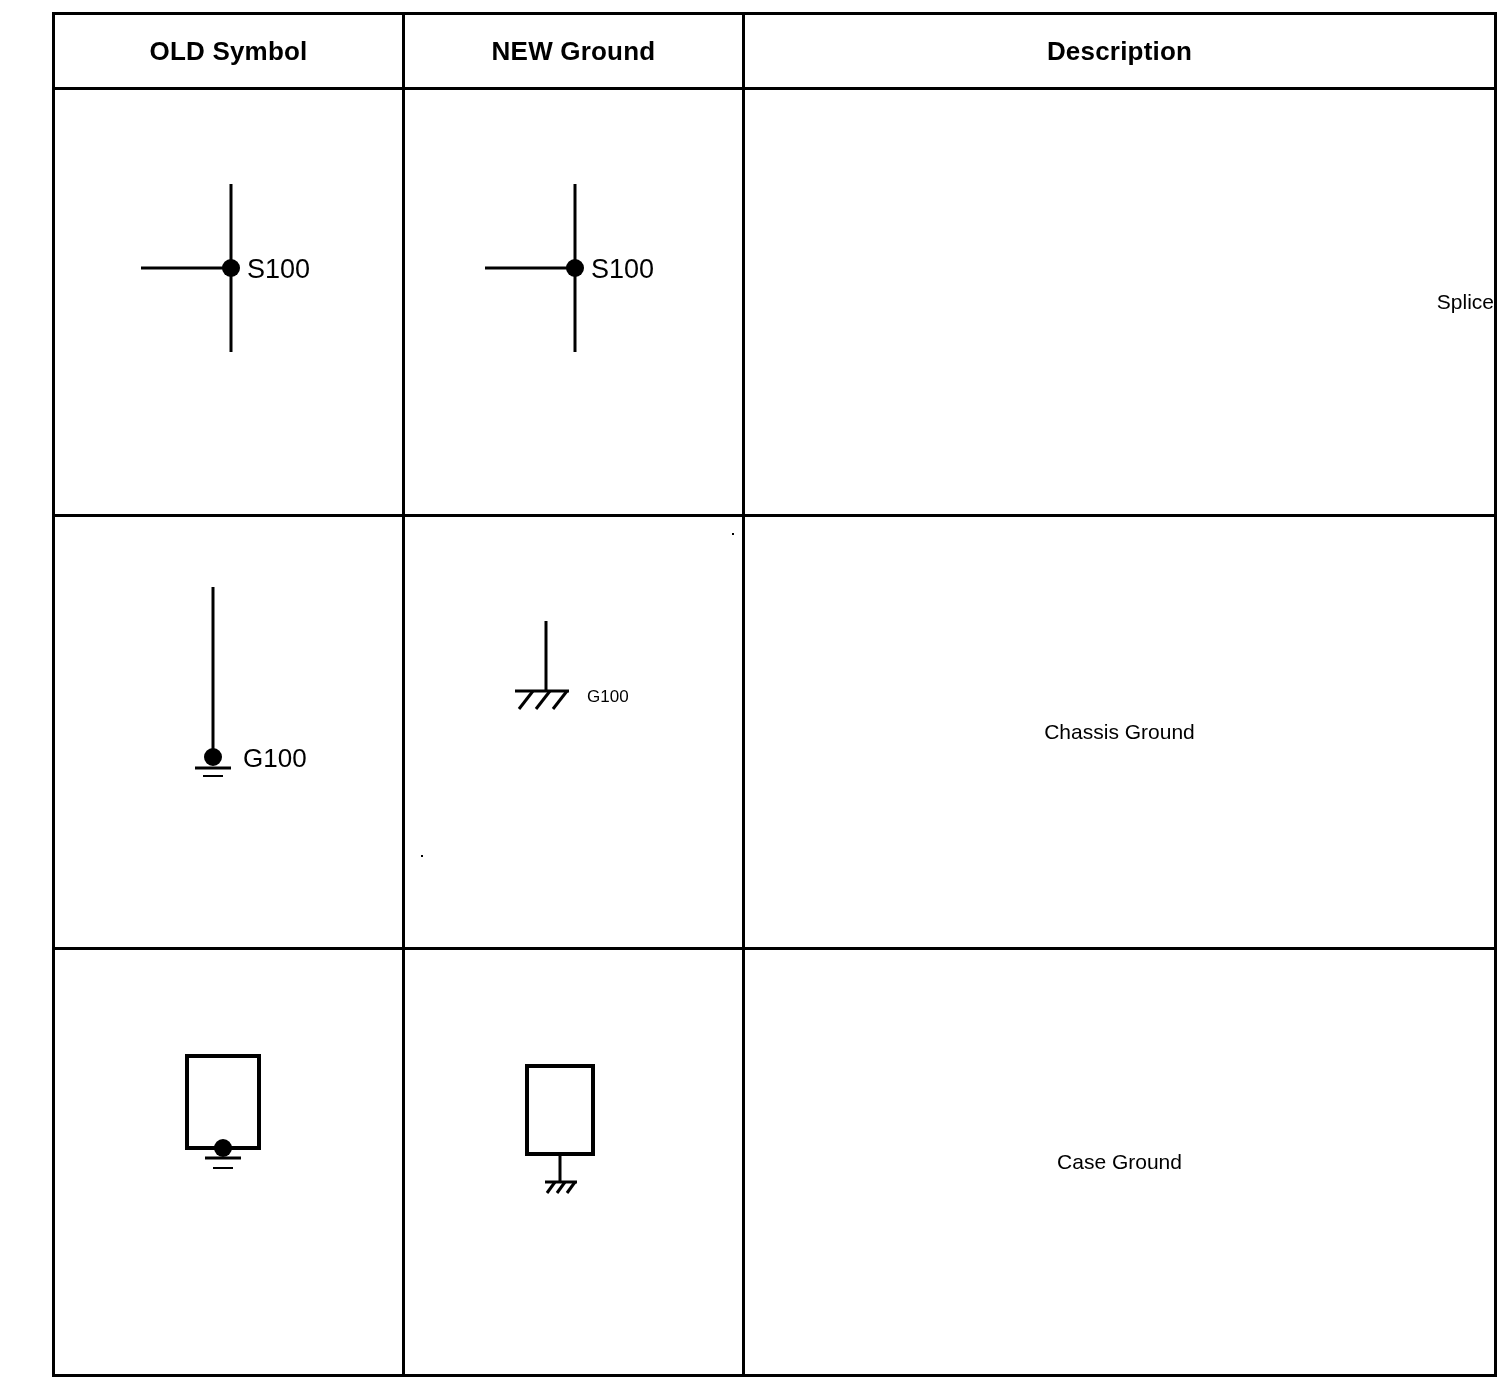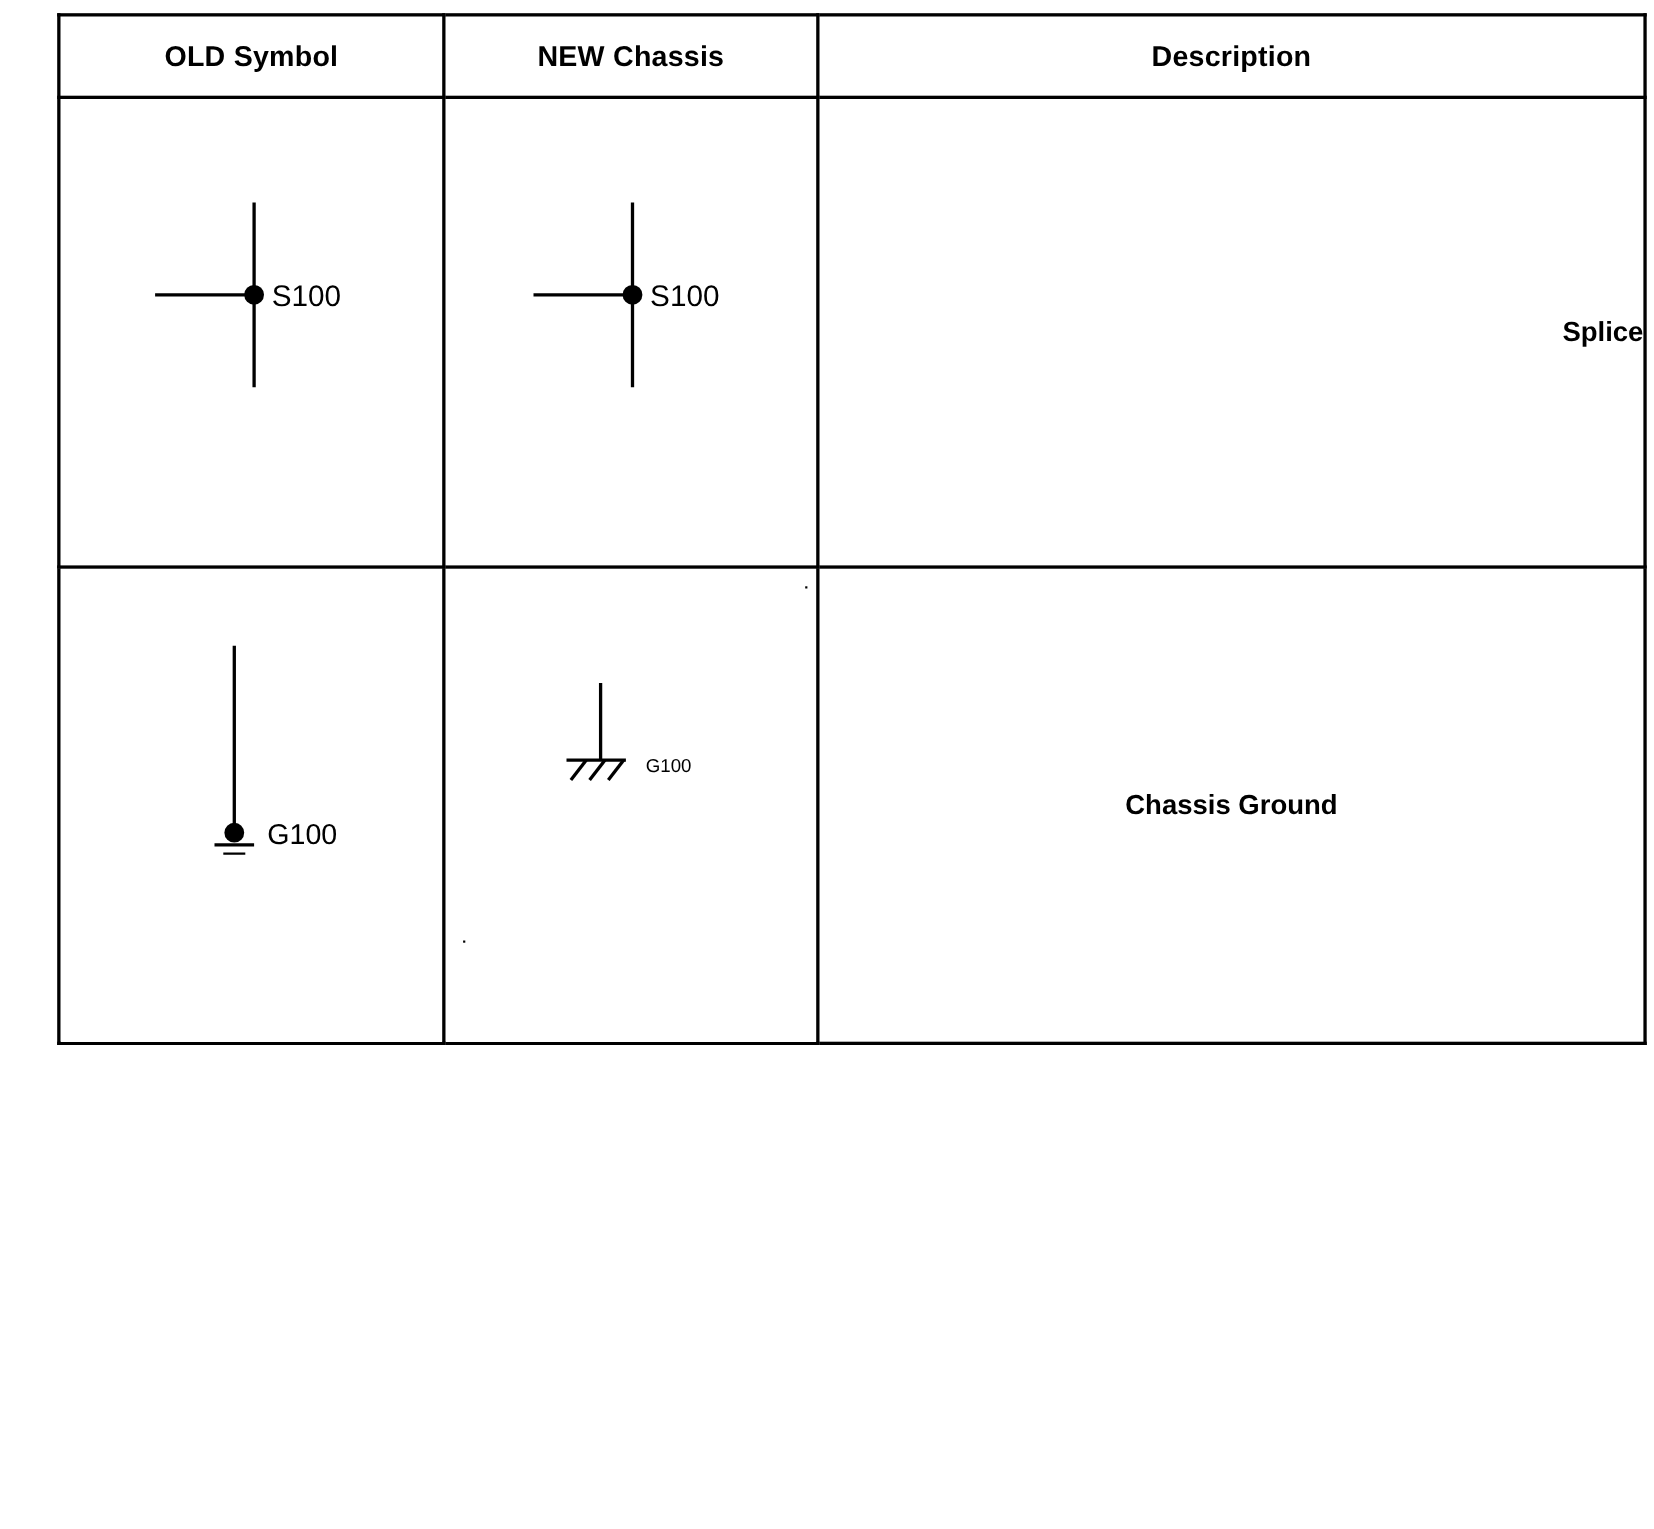--- a/index.html
+++ b/index.html
@@ -49,22 +49,22 @@
     height: 72px;
     font-size: 26px;
     font-weight: bold;
     letter-spacing: 0.2px;
   }
 
   td.sym-cell {
     position: relative;
   }
   td.desc-cell {
-    font-size: 25px;
-    font-weight: bold;
+    font-size: 21px;
+    font-weight: normal;
   }
 
   
   tr.row-splice  td { height: 424px; text-align: right; }
   tr.row-chassis td { height: 430px; }
   tr.row-case    td { height: 424px; }
 
   .sym-wrap {
     position: relative;
     width: 100%;
@@ -110,21 +110,21 @@
   <table class="symbol-table">
     <colgroup>
       <col class="col-old">
       <col class="col-new">
       <col class="col-desc">
     </colgroup>
 
     <thead>
       <tr>
         <th class="head-cell">OLD Symbol</th>
-        <th class="head-cell">NEW Chassis</th>
+        <th class="head-cell">NEW Ground</th>
         <th class="head-cell">Description</th>
       </tr>
     </thead>
 
     <tbody>
 
       <tr class="row-splice">
 
         <td class="sym-cell">
           <div class="sym-wrap">
@@ -174,20 +174,48 @@
               <line x1="47" y1="74" x2="33" y2="92" stroke="#000" stroke-width="3"></line>
               <line x1="64" y1="74" x2="50" y2="92" stroke="#000" stroke-width="3"></line>
               <text class="lbl-sm" x="84" y="85">G100</text>
             </svg>
           </div>
         </td>
 
         <td class="desc-cell">Chassis Ground</td>
       </tr>
 
+      <tr class="row-case">
+
+        <td class="sym-cell">
+          <div class="sym-wrap">
+            <svg class="sym-svg pos-old-case" width="180" height="180" viewBox="0 0 180 180">
+              <rect x="10" y="8" width="72" height="92" fill="none" stroke="#000" stroke-width="4"></rect>
+              <circle cx="46" cy="100" r="9" fill="#000"></circle>
+              <line x1="28" y1="110" x2="64" y2="110" stroke="#000" stroke-width="3"></line>
+              <line x1="36" y1="120" x2="56" y2="120" stroke="#000" stroke-width="2"></line>
+            </svg>
+          </div>
+        </td>
+
+        <td class="sym-cell">
+          <div class="sym-wrap">
+            <svg class="sym-svg pos-new-case" width="180" height="180" viewBox="0 0 180 180">
+              <rect x="10" y="6" width="66" height="88" fill="none" stroke="#000" stroke-width="4"></rect>
+              <line x1="43" y1="94" x2="43" y2="122" stroke="#000" stroke-width="3"></line>
+              <line x1="28" y1="122" x2="60" y2="122" stroke="#000" stroke-width="3"></line>
+              <line x1="38" y1="122" x2="30" y2="133" stroke="#000" stroke-width="3"></line>
+              <line x1="48" y1="122" x2="40" y2="133" stroke="#000" stroke-width="3"></line>
+              <line x1="58" y1="122" x2="50" y2="133" stroke="#000" stroke-width="3"></line>
+            </svg>
+          </div>
+        </td>
+
+        <td class="desc-cell">Case Ground</td>
+      </tr>
 
     </tbody>
   </table>
 
   <div class="speck speck-a"></div>
   <div class="speck speck-b"></div>
 
 </div>
 
 </body></html>

